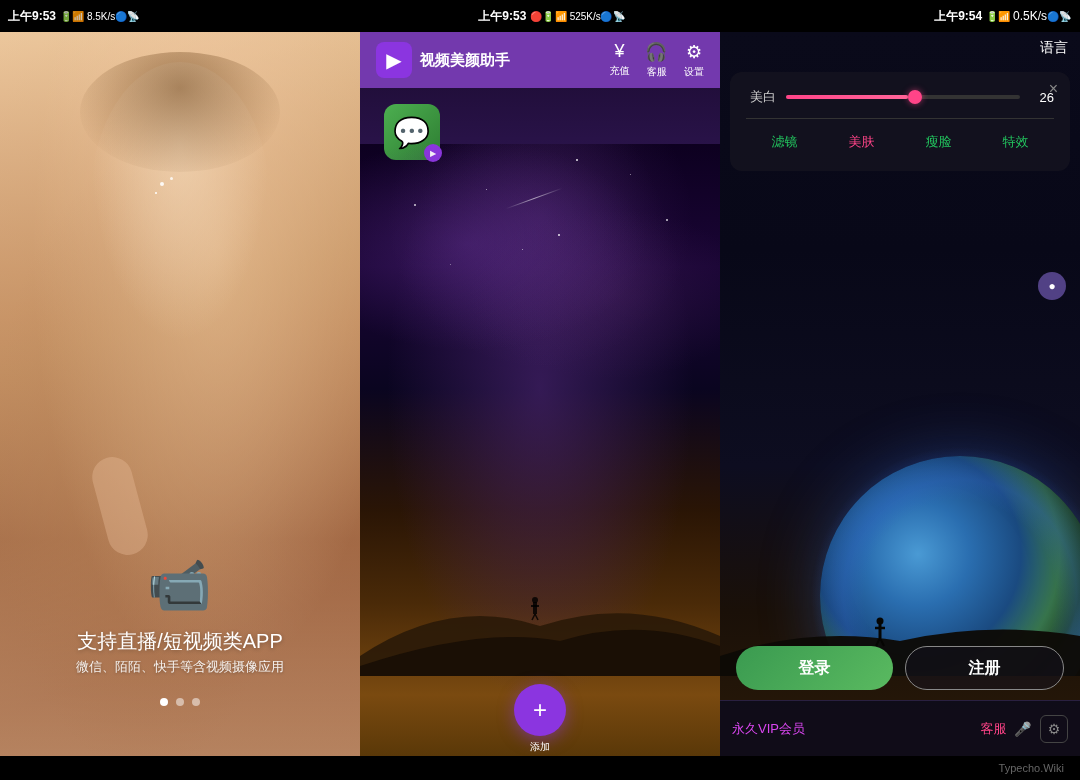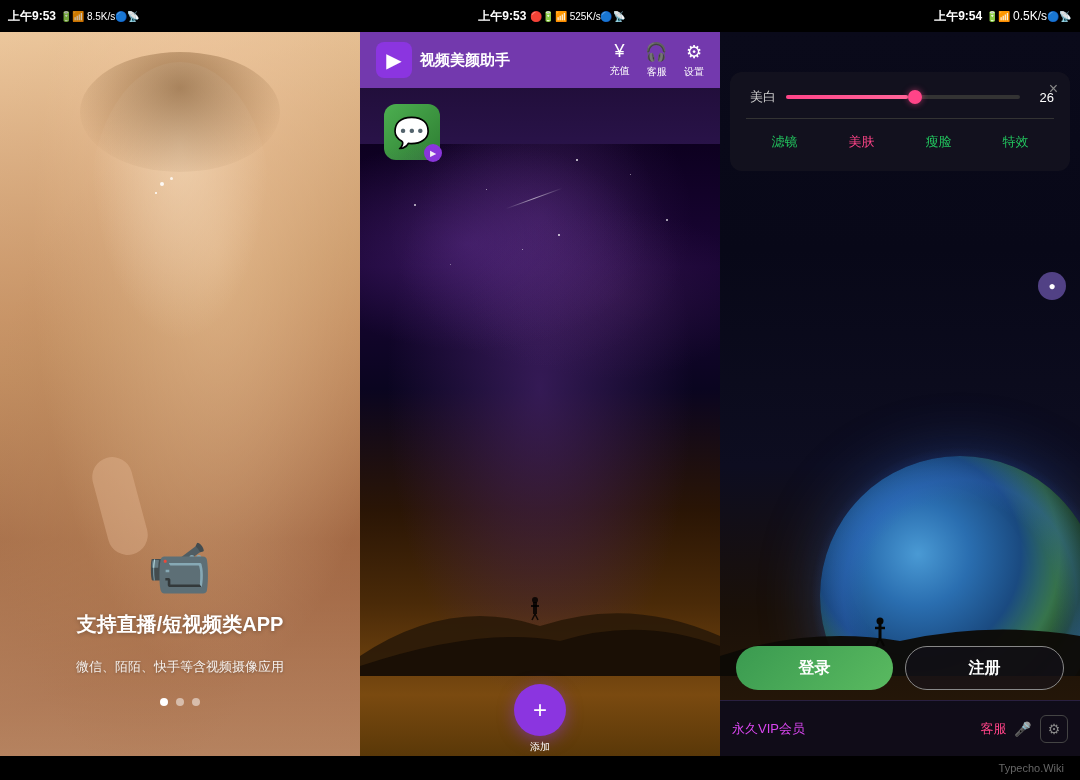--- a/index.html
+++ b/index.html
@@ -65,24 +65,24 @@
       padding: 0 20px;
     }
     .camera-icon-large {
       font-size: 52px;
       margin-bottom: 12px;
       opacity: 0.9;
       display: block;
     }
     .panel-1-title {
       font-size: 20px;
-      font-weight: 700;
+      font-weight: 400;
       color: #fff;
       text-shadow: 0 1px 4px rgba(0,0,0,0.3);
-      margin-bottom: 20px;
+      margin-bottom: 3px;
     }
     .panel-1-subtitle {
       font-size: 13px;
       color: rgba(255,255,255,0.9);
       text-shadow: 0 1px 3px rgba(0,0,0,0.3);
     }
     .dots {
       position: absolute;
       bottom: 50px;
       left: 0; right: 0;
@@ -594,20 +594,23 @@
 
       <div class="add-btn">
         <span style="font-size:24px; line-height:1;">+</span>
         <span class="add-btn-label">添加</span>
       </div>
     </div>
   </div>
 
   <div class="panel-3">
 
+    <div class="panel-3-top-bar">
+      <span style="color:#fff; font-size:14px; cursor:pointer;">语言</span>
+    </div>
 
     <div class="earth-bg">
       <div class="earth-circle"></div>
       <div class="earth-glow"></div>
 
       <svg style="position:absolute;bottom:0;left:0;right:0;width:100%;height:80px;" viewBox="0 0 360 80">
         <path d="M0 60 Q90 30 180 45 Q270 25 360 40 L360 80 L0 80 Z" fill="#0d0a05" opacity="0.95"></path>
         <g transform="translate(160,42)">
           <rect x="-1.5" y="-15" width="3" height="15" fill="#050503"></rect>
           <circle cx="0" cy="-17" r="3.5" fill="#050503"></circle>

